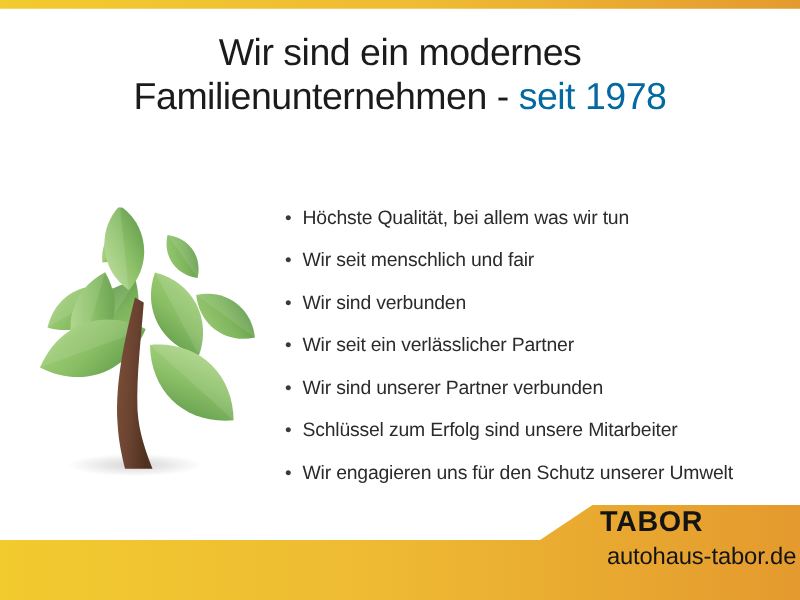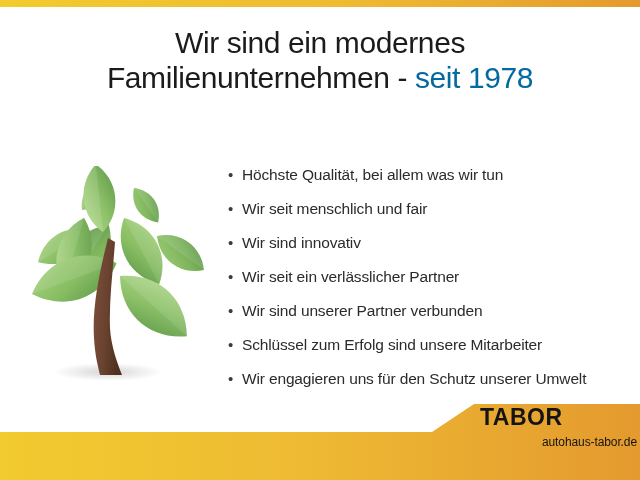--- a/index.html
+++ b/index.html
@@ -113,21 +113,21 @@
   #logo-wordmark {
     font-size: 23px;
     font-weight: bold;
     letter-spacing: 0.5px;
     color: #141414;
     line-height: 1;
     text-align: left;
     padding-left: 2px;
   }
   #logo-tagline {
-    font-size: 12px;
+    font-size: 19px;
     color: #141414;
     letter-spacing: -0.1px;
     line-height: 1;
     margin-top: 7px;
     text-align: right;
     padding-right: 3px;
   }
 </style>
 </head>
 <body>
@@ -236,21 +236,21 @@
     <div class="bullet-row">
       <span class="bullet-dot">•</span>
       <span class="bullet-text">Höchste Qualität, bei allem was wir tun</span>
     </div>
     <div class="bullet-row">
       <span class="bullet-dot">•</span>
       <span class="bullet-text">Wir seit menschlich und fair</span>
     </div>
     <div class="bullet-row">
       <span class="bullet-dot">•</span>
-      <span class="bullet-text">Wir sind innovativ</span>
+      <span class="bullet-text">Wir sind verbunden</span>
     </div>
     <div class="bullet-row">
       <span class="bullet-dot">•</span>
       <span class="bullet-text">Wir seit ein verlässlicher Partner</span>
     </div>
     <div class="bullet-row">
       <span class="bullet-dot">•</span>
       <span class="bullet-text">Wir sind unserer Partner verbunden</span>
     </div>
     <div class="bullet-row">

